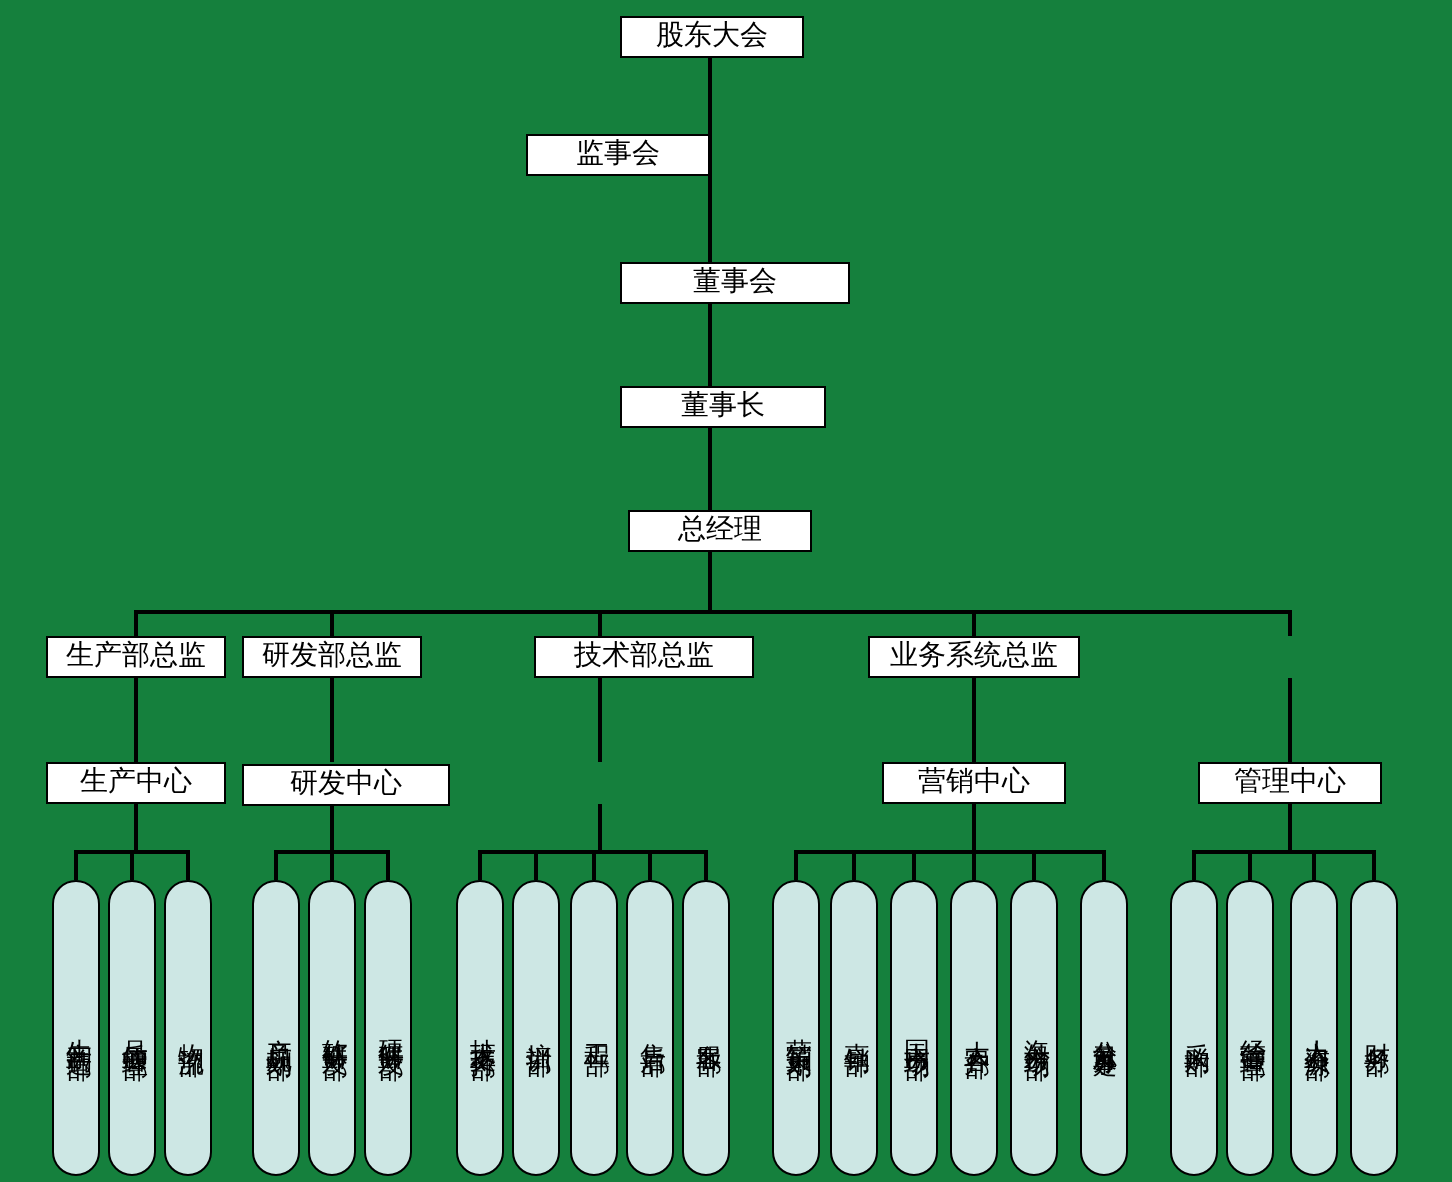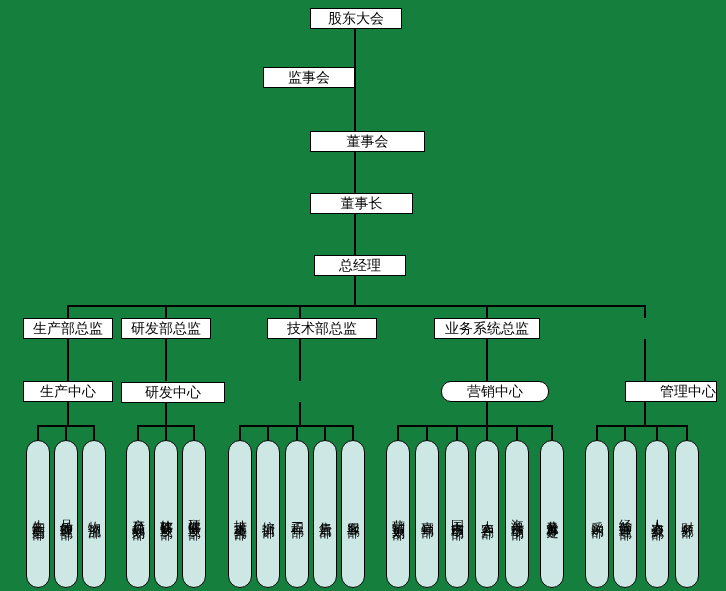--- a/index.html
+++ b/index.html
@@ -115,22 +115,22 @@
   <div class="box" style="left:310px;top:193px;width:103px;">董事长</div>
   <div class="box" style="left:314px;top:255px;width:92px;">总经理</div>
 
   <div class="box" style="left:23px;top:318px;width:90px;">生产部总监</div>
   <div class="box" style="left:121px;top:318px;width:90px;">研发部总监</div>
   <div class="box" style="left:255px;top:318px;width:110px;margin-left:12px;">技术部总监</div>
   <div class="box" style="left:434px;top:318px;width:106px;">业务系统总监</div>
 
   <div class="box" style="left:23px;top:381px;width:90px;">生产中心</div>
   <div class="box" style="left:121px;top:382px;width:104px;">研发中心</div>
-  <div class="box" style="left:441px;top:381px;width:108px;border-radius:10px;">营销中心</div>
-  <div class="box" style="left:625px;top:381px;width:92px;text-align:right;">管理中心</div>
+  <div class="box" style="left:441px;top:381px;width:92px;">营销中心</div>
+  <div class="box" style="left:599px;top:381px;width:92px;">管理中心</div>
 
   <div class="leaf" style="left:26px;">生产制造部</div>
   <div class="leaf" style="left:54px;">品质管理部</div>
   <div class="leaf" style="left:82px;">物流部</div>
 
   <div class="leaf" style="left:126px;">产品规划部</div>
   <div class="leaf" style="left:154px;">软件研发部</div>
   <div class="leaf" style="left:182px;">硬件研发部</div>
 
   <div class="leaf" style="left:228px;">技术支持部</div>

